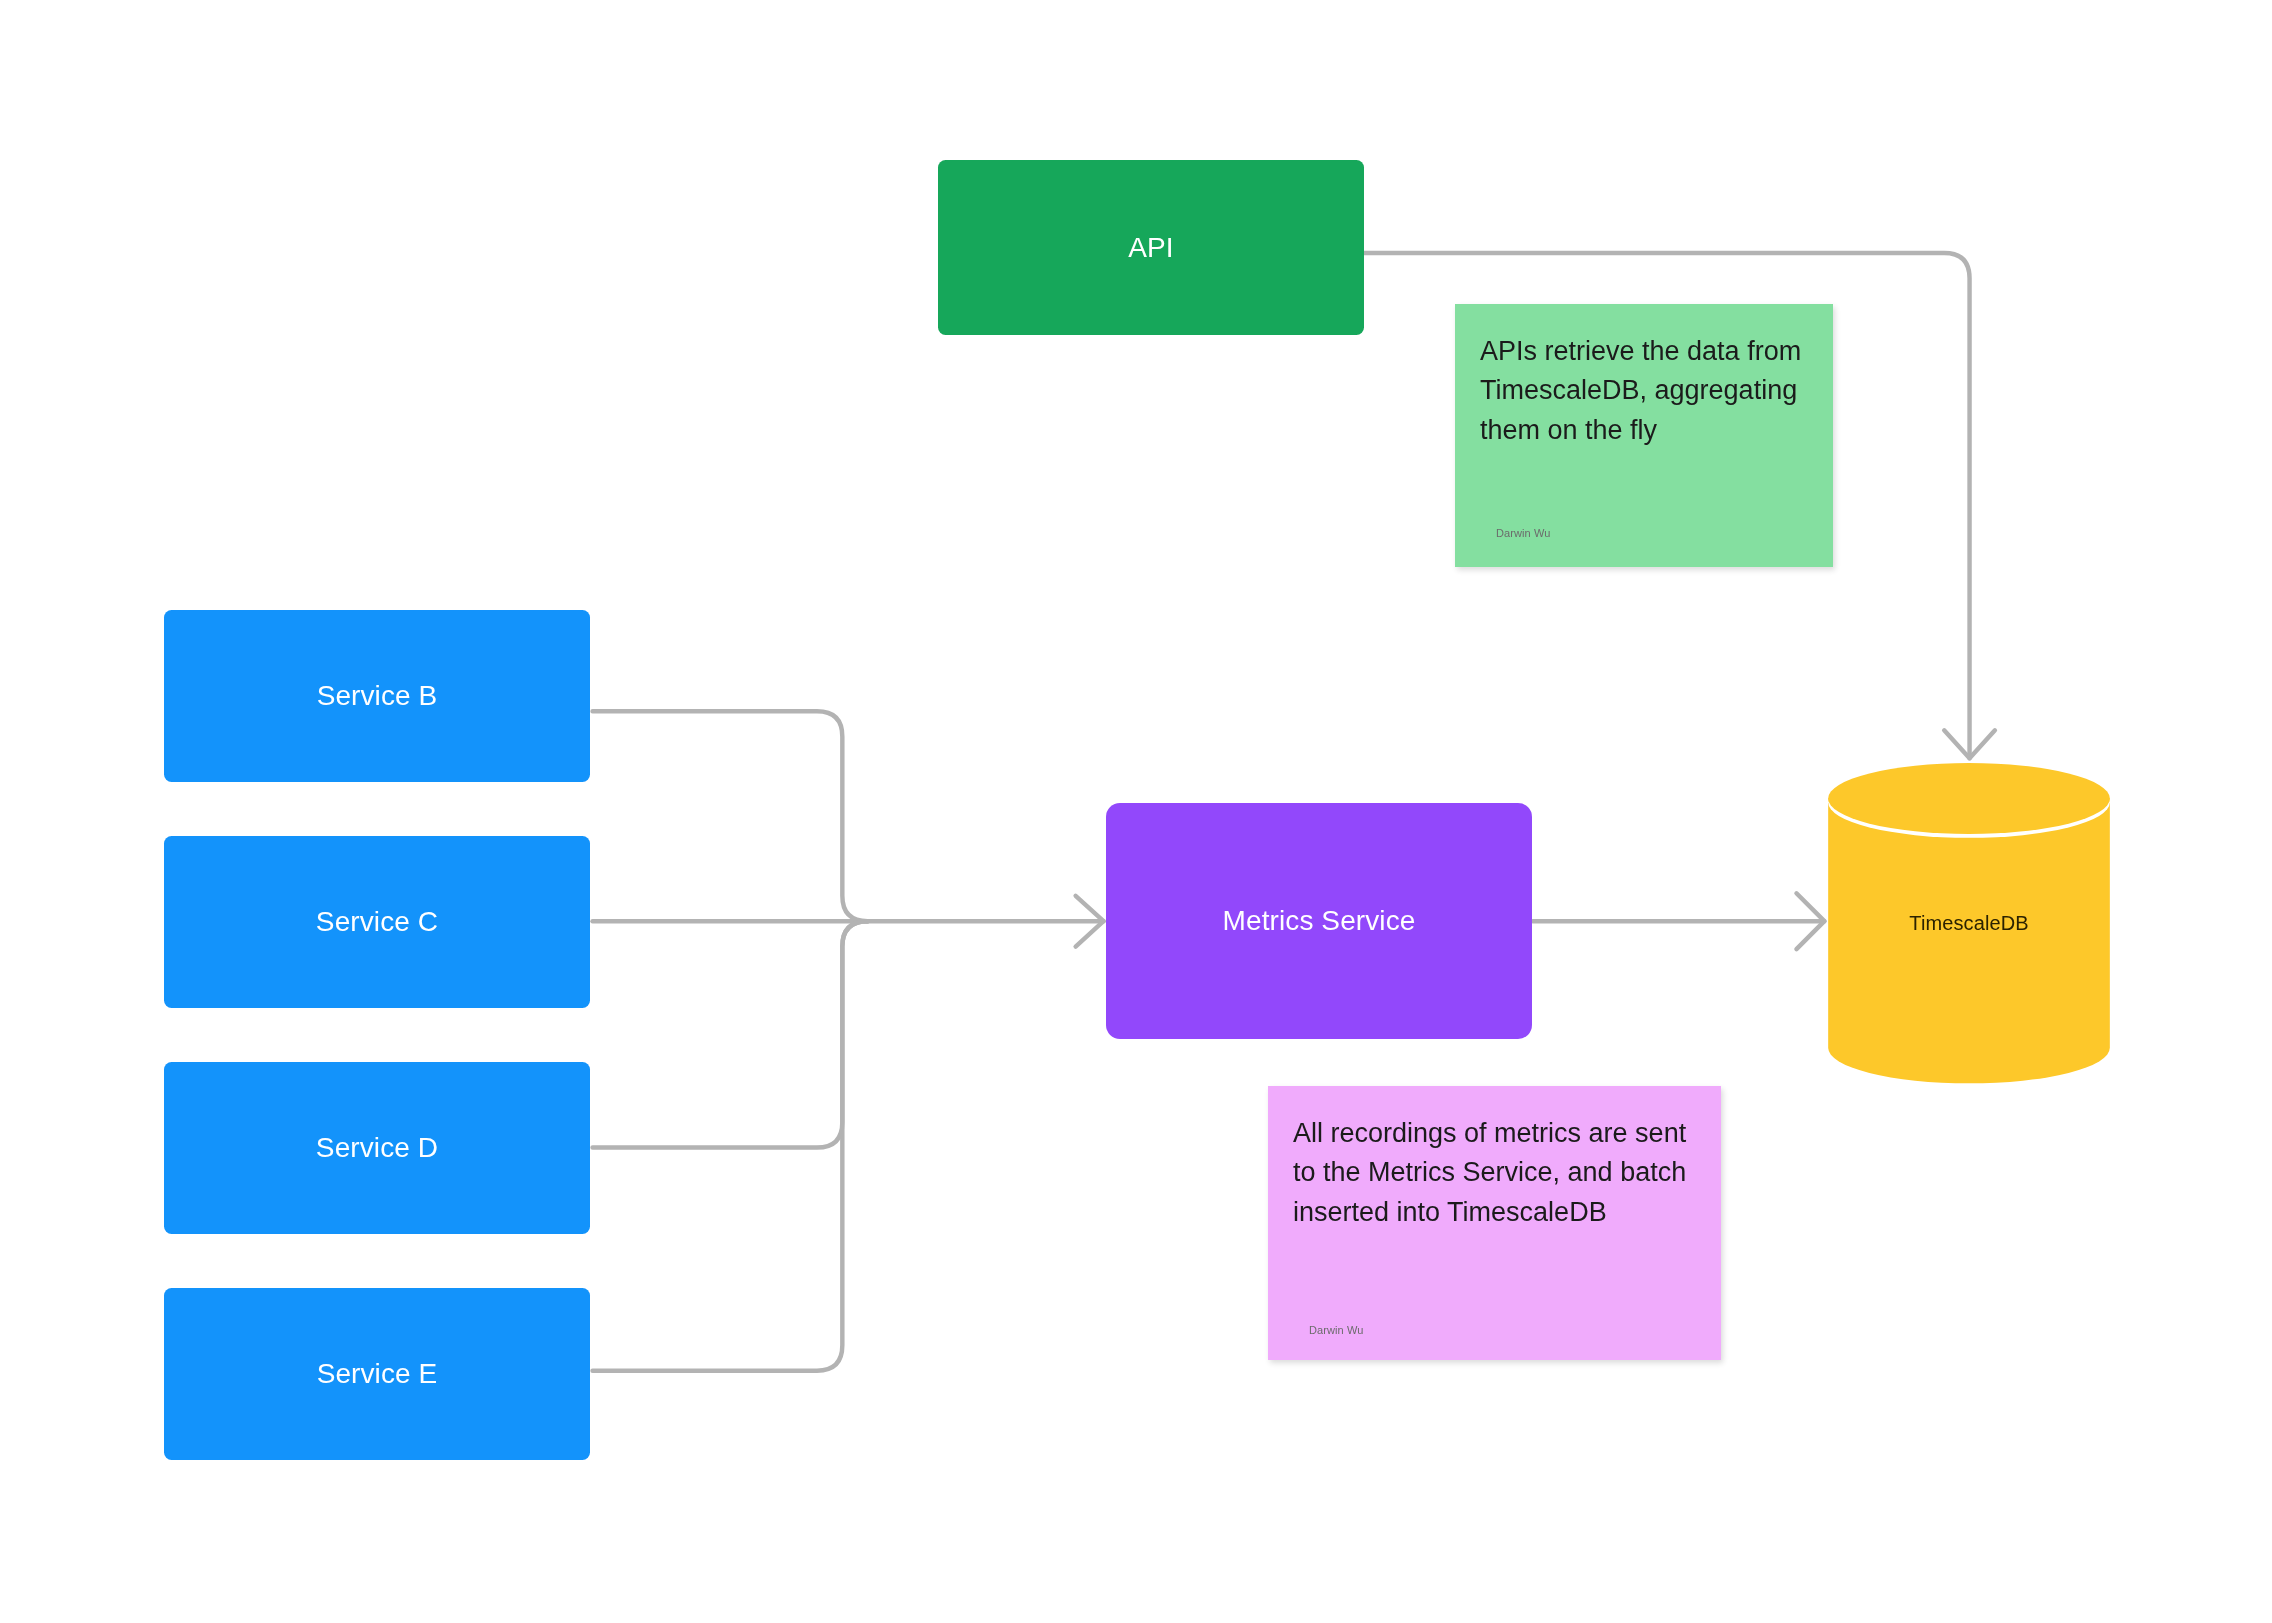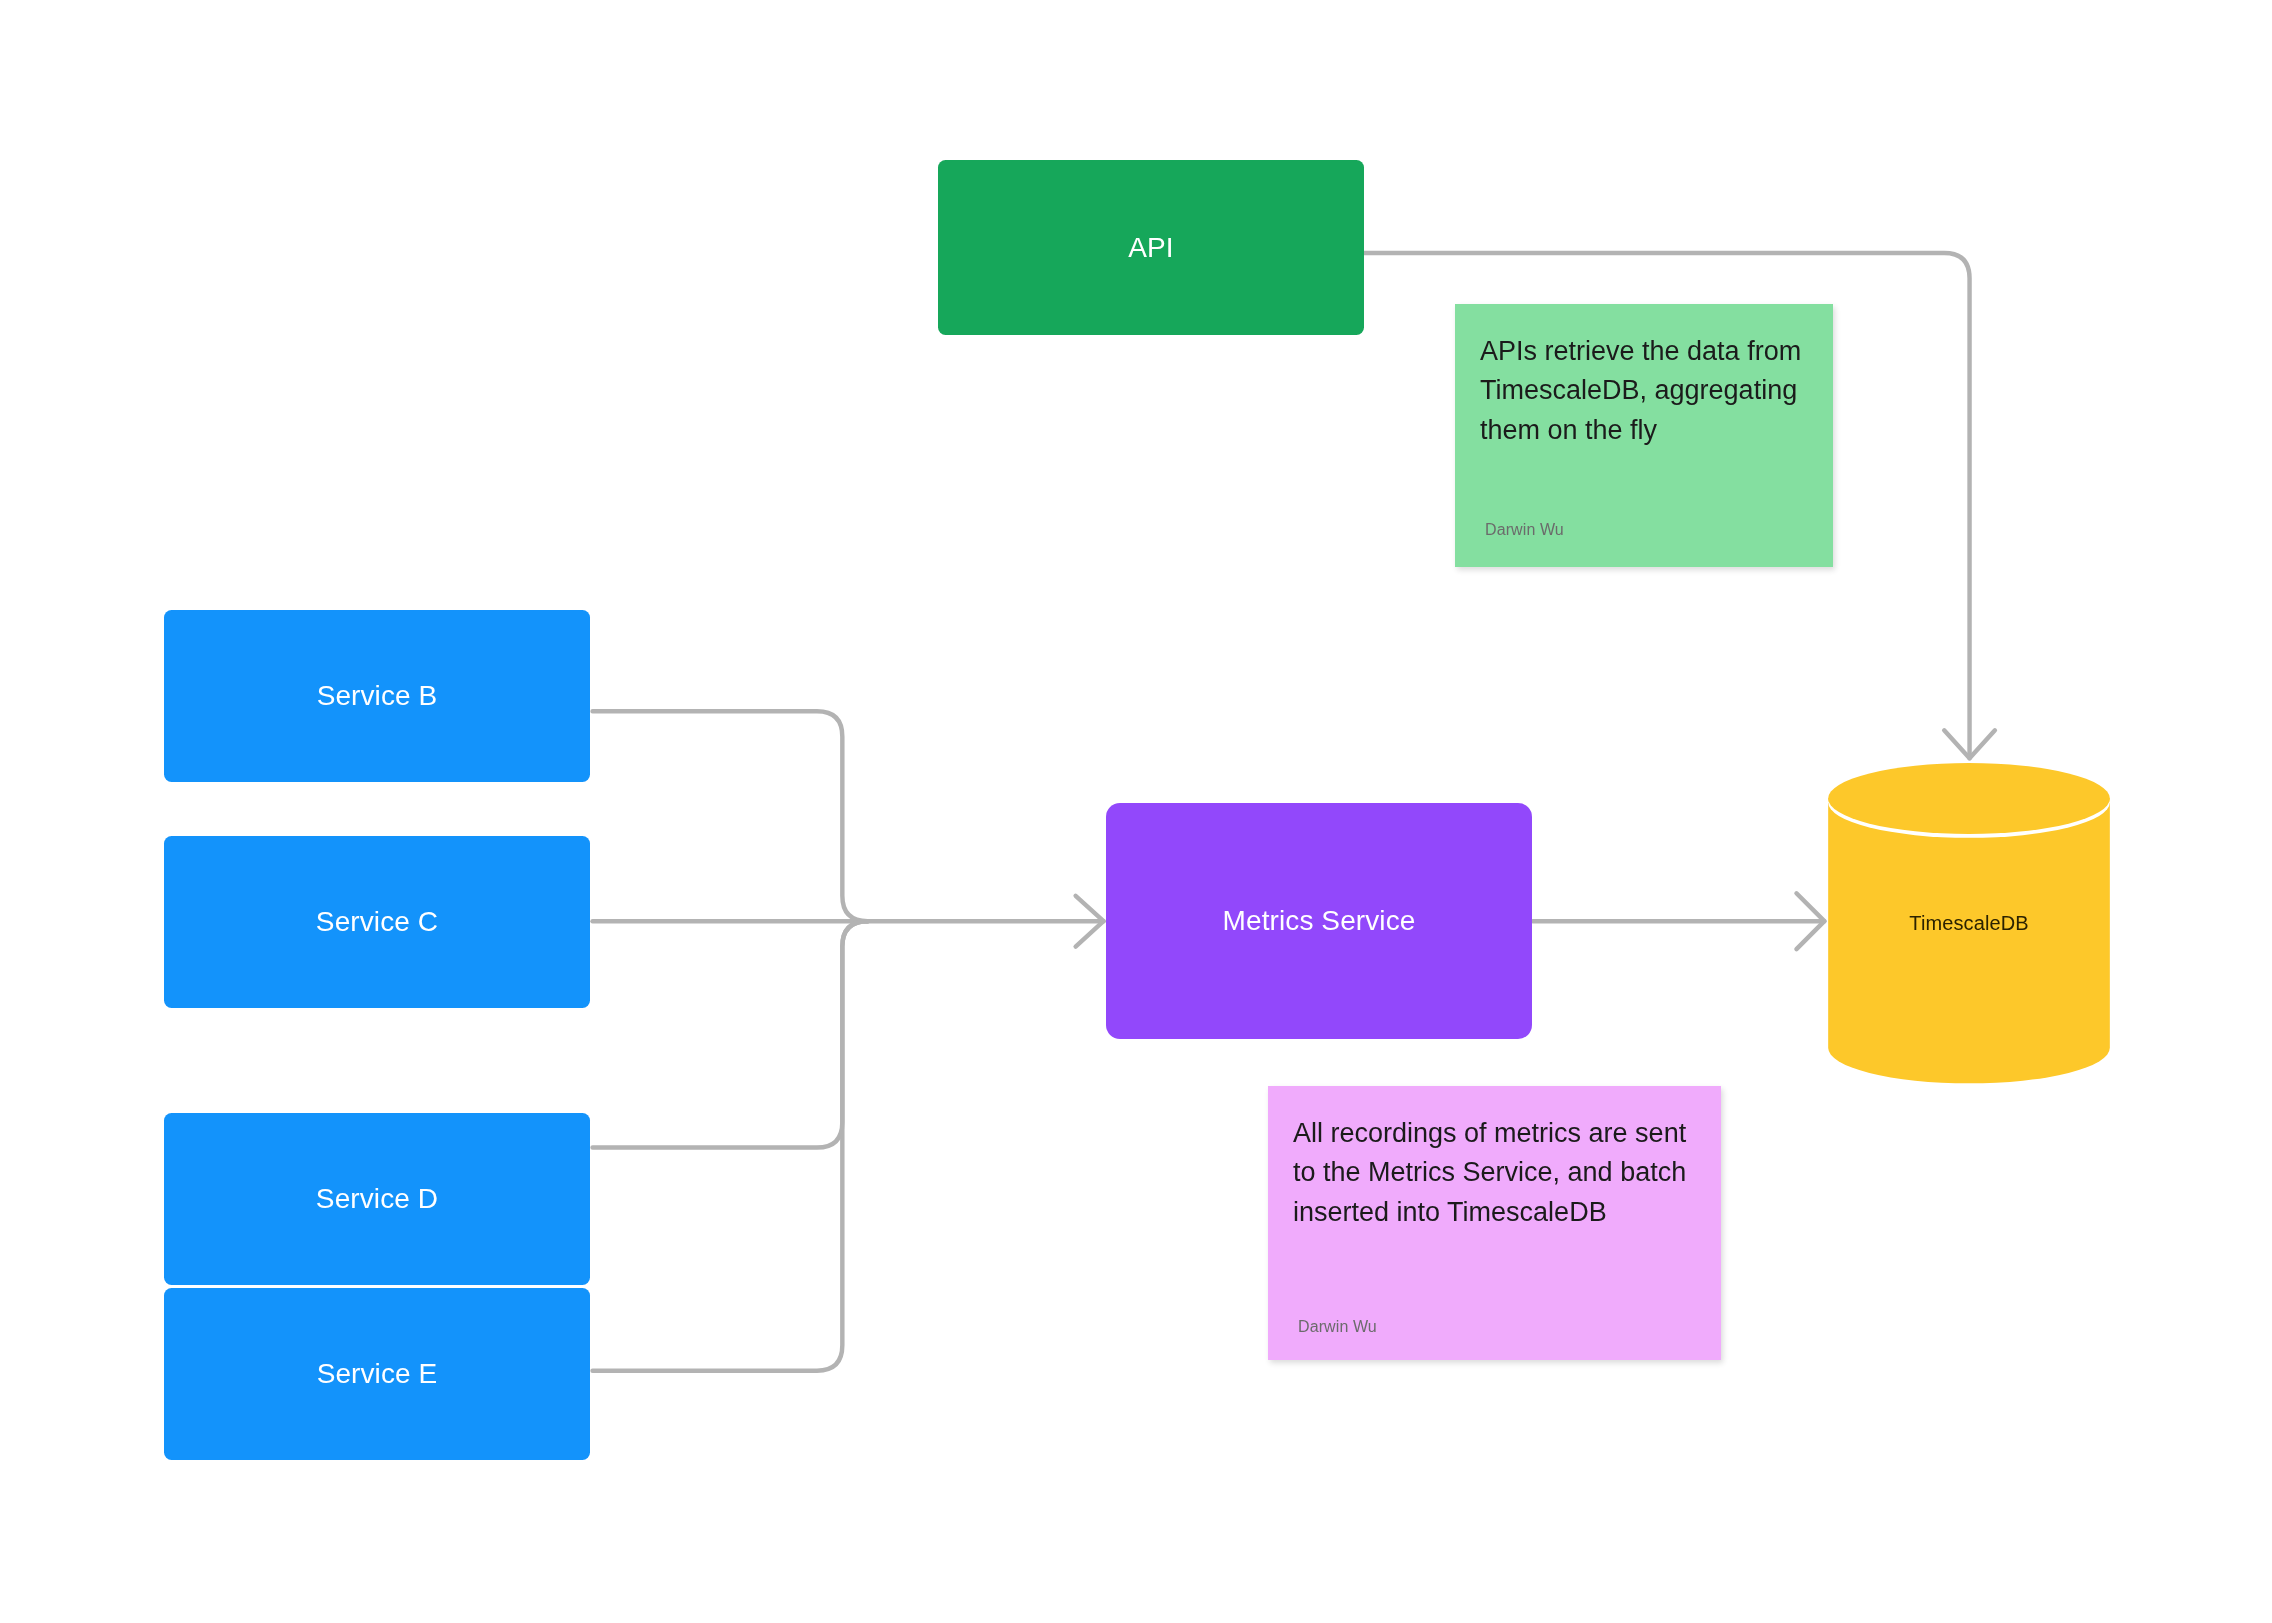--- a/index.html
+++ b/index.html
@@ -106,22 +106,22 @@
     box-shadow: 1.9px 3.2px 5.7px rgba(0,0,0,0.14);
   }
   .sticky-text {
     font-size: 27px;
     line-height: 1.46;
     color: #1b1b1b;
     white-space: pre-wrap;
   }
   .sticky-author {
     position: absolute;
-    left: 30px;
-    font-size: 16px;
+    left: 41px;
+    font-size: 11px;
     color: #6b6b6b;
     letter-spacing: 0.1px;
   }
   .sticky-green {
     background: #84dfa0;
     left: 1455px;
     top: 304px;
     width: 378px;
     height: 263px;
   }
@@ -166,21 +166,21 @@
   </div>
 
   <div class="node service-box" style="left:164px; top:610px;">
     <span class="node-label">Service B</span>
   </div>
 
   <div class="node service-box" style="left:164px; top:836px;">
     <span class="node-label">Service C</span>
   </div>
 
-  <div class="node service-box" style="left:164px; top:1113px;">
+  <div class="node service-box" style="left:164px; top:1062px;">
     <span class="node-label">Service D</span>
   </div>
 
   <div class="node service-box" style="left:164px; top:1288px;">
     <span class="node-label">Service E</span>
   </div>
 
   <div class="node metrics-box">
     <span class="node-label">Metrics Service</span>
   </div>

